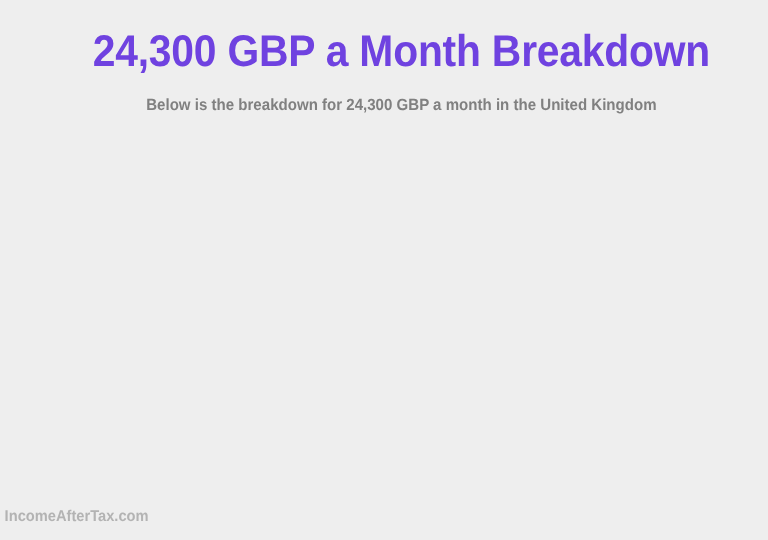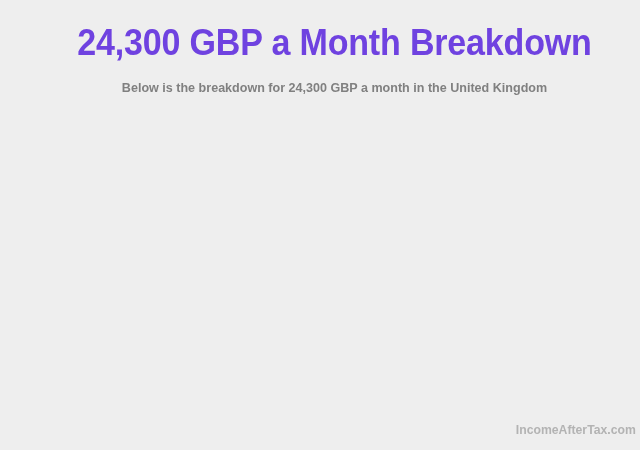--- a/index.html
+++ b/index.html
@@ -77,21 +77,21 @@
     background: transparent;
   }
 
   
   .footer {
     position: absolute;
     left: 0;
     bottom: 0;
     width: 640px;
     height: 40px;
-    text-align: right;
+    text-align: left;
   }
 
   .site-watermark {
     display: inline-block;
     margin-top: 12px;
     font-family: "Liberation Sans Narrow", "Liberation Sans", "DejaVu Sans Condensed", "DejaVu Sans", sans-serif;
     font-size: 13px;
     line-height: 15px;
     font-weight: bold;
     color: #b3b3b3;

